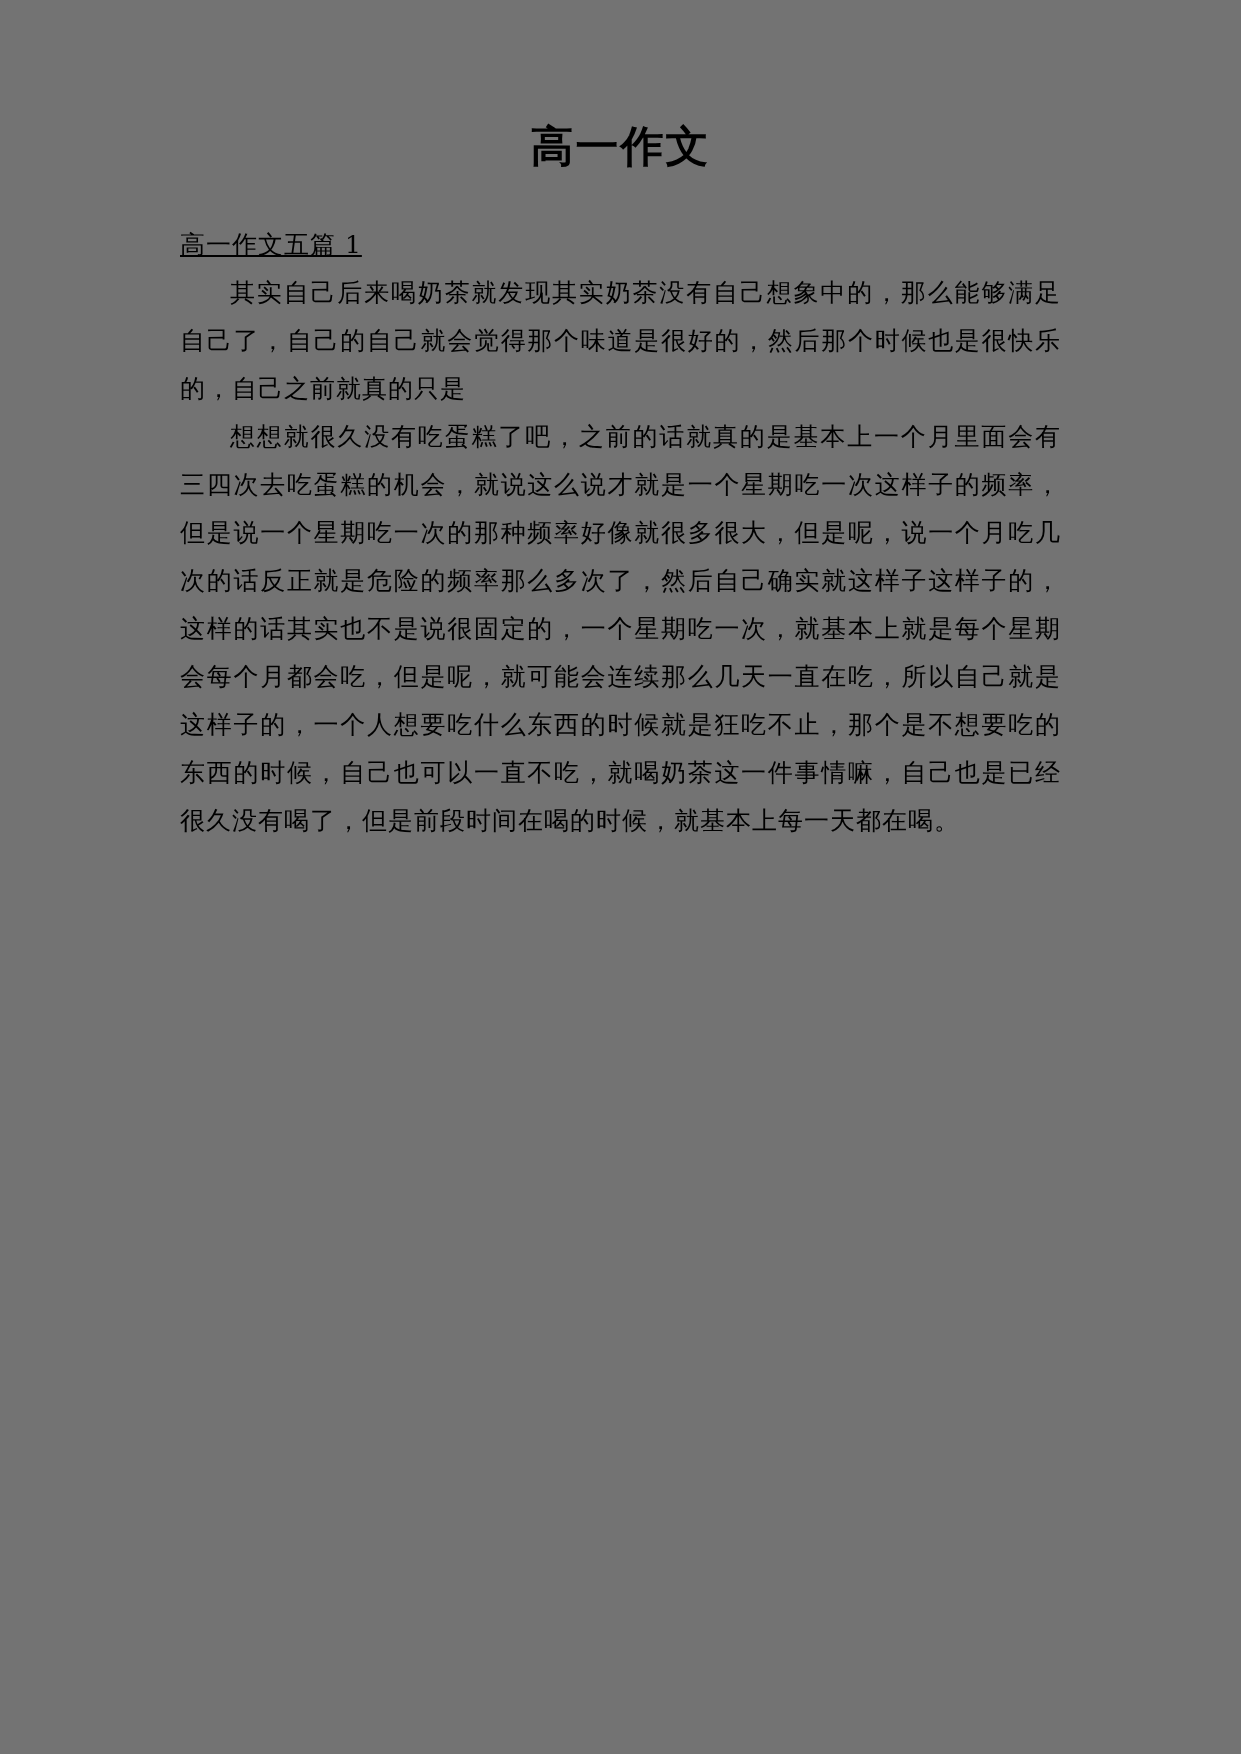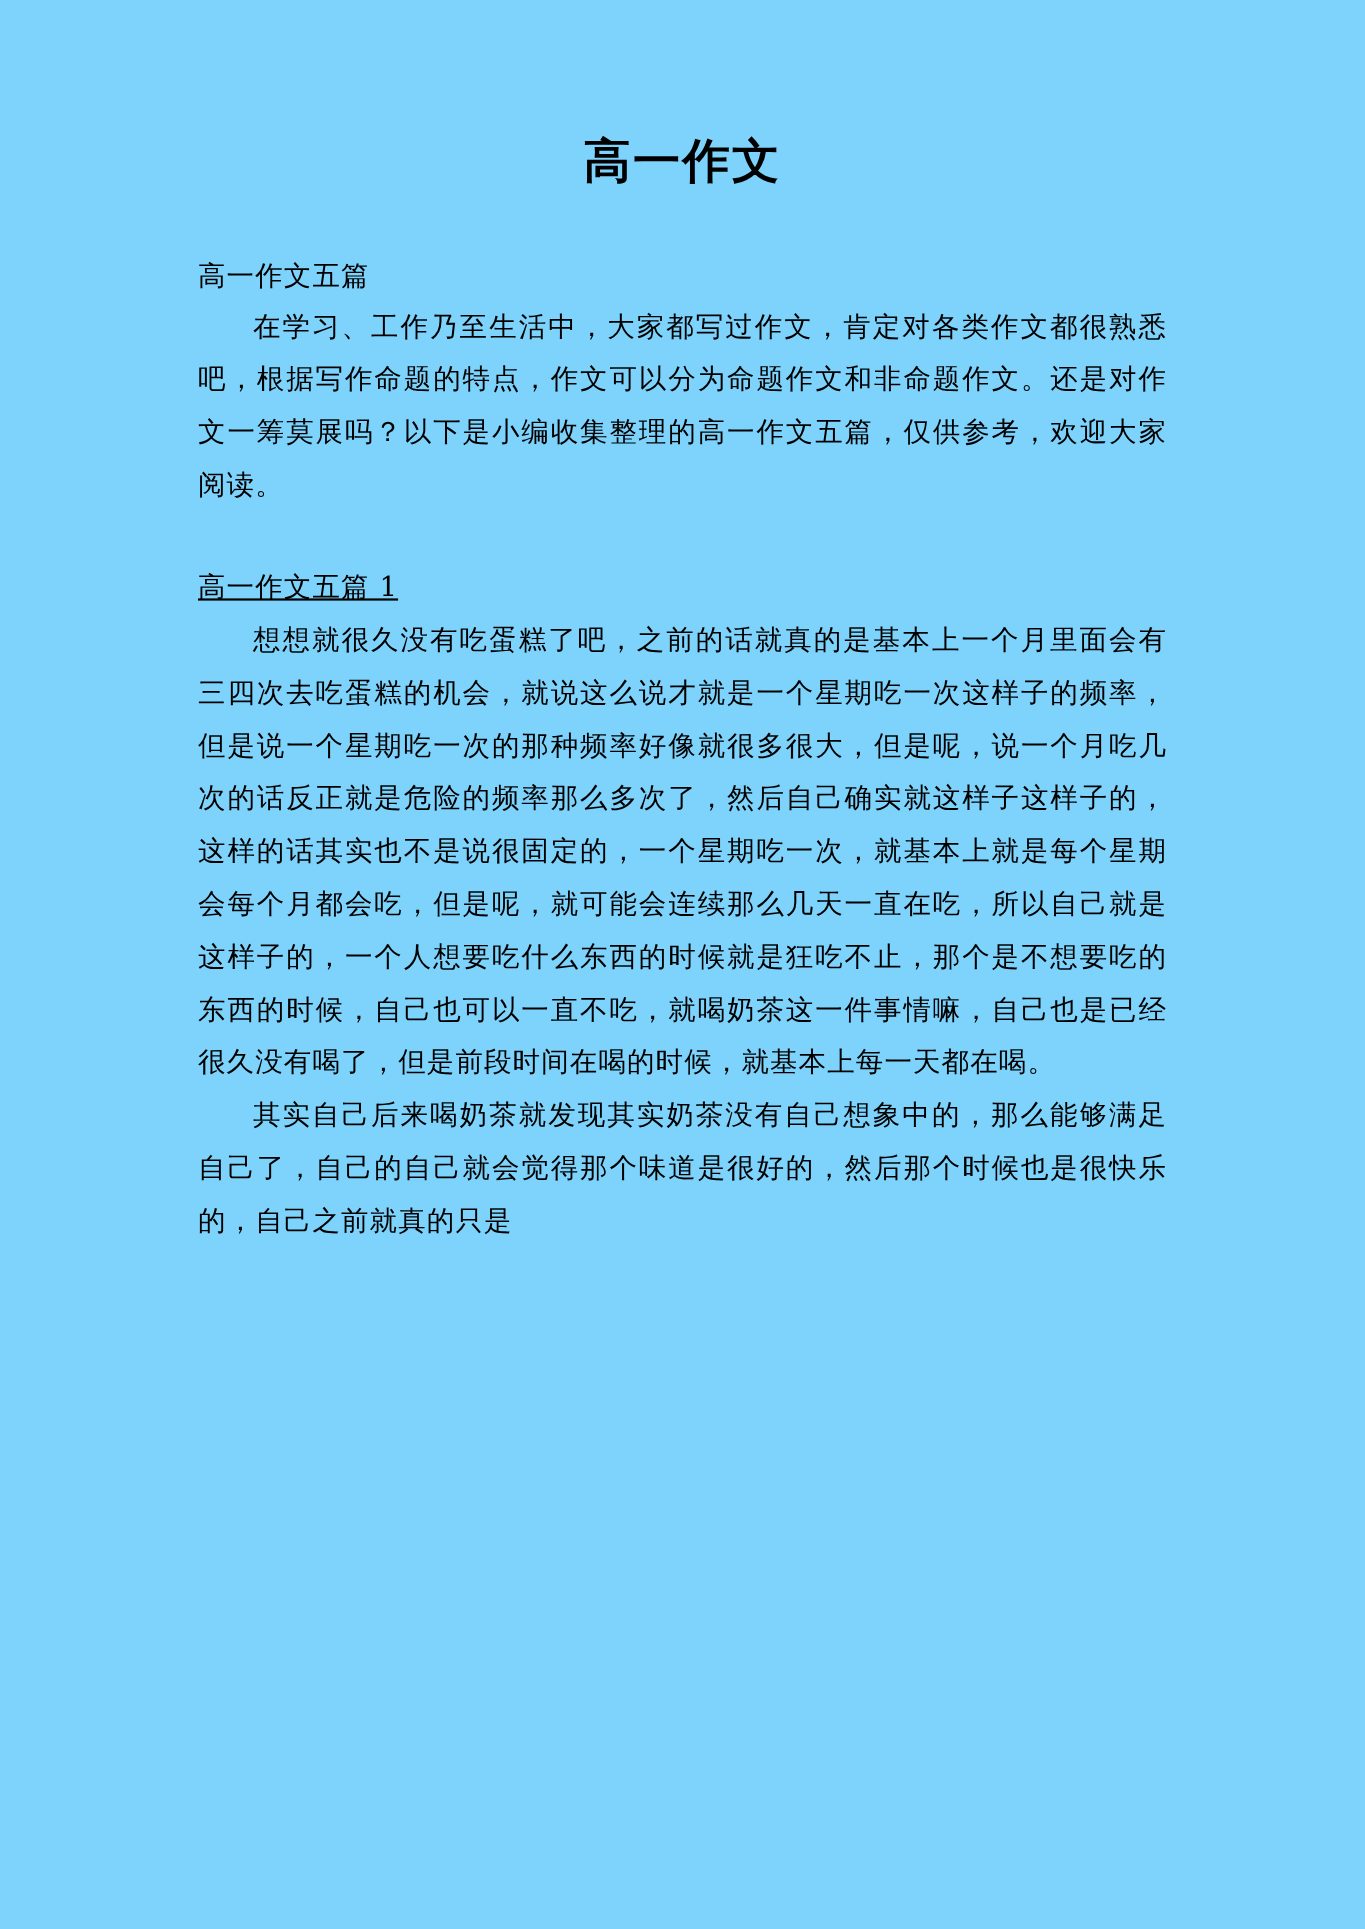--- a/index.html
+++ b/index.html
@@ -13,21 +13,21 @@
     font-family: "DejaVu Serif", "Liberation Serif", serif;
     color: #000000;
     overflow: hidden;
   }
   .page {
     position: relative;
     width: 1241px;
     height: 1754px;
     box-sizing: border-box;
     padding: 0 180px;
-    background: #7dd3fc;
+    background: #737373;
   }
   .doc-title {
     margin: 0;
     padding-top: 118px;
     text-align: center;
     font-size: 43px;
     font-weight: bold;
     letter-spacing: 2px;
     font-family: "DejaVu Serif", "Liberation Serif", serif;
   }
@@ -60,26 +60,22 @@
     text-decoration: underline;
   }
 </style>
 </head>
 <body>
 
 <div class="page">
 
   <h1 class="doc-title">高一作文</h1>
 
-  <div class="section">
-    <p class="lead">高一作文五篇</p>
-    <p class="body-par">在学习、工作乃至生活中，大家都写过作文，肯定对各类作文都很熟悉吧，根据写作命题的特点，作文可以分为命题作文和非命题作文。还是对作文一筹莫展吗？以下是小编收集整理的高一作文五篇，仅供参考，欢迎大家阅读。</p>
-  </div>
 
   <div class="spacer-lg"></div>
 
   <div class="section" style="margin-top:0">
     <p class="heading-line">高一作文五篇 1</p>
+    <p class="body-par">其实自己后来喝奶茶就发现其实奶茶没有自己想象中的，那么能够满足自己了，自己的自己就会觉得那个味道是很好的，然后那个时候也是很快乐的，自己之前就真的只是</p>
     <p class="body-par">想想就很久没有吃蛋糕了吧，之前的话就真的是基本上一个月里面会有三四次去吃蛋糕的机会，就说这么说才就是一个星期吃一次这样子的频率，但是说一个星期吃一次的那种频率好像就很多很大，但是呢，说一个月吃几次的话反正就是危险的频率那么多次了，然后自己确实就这样子这样子的，这样的话其实也不是说很固定的，一个星期吃一次，就基本上就是每个星期会每个月都会吃，但是呢，就可能会连续那么几天一直在吃，所以自己就是这样子的，一个人想要吃什么东西的时候就是狂吃不止，那个是不想要吃的东西的时候，自己也可以一直不吃，就喝奶茶这一件事情嘛，自己也是已经很久没有喝了，但是前段时间在喝的时候，就基本上每一天都在喝。</p>
-    <p class="body-par">其实自己后来喝奶茶就发现其实奶茶没有自己想象中的，那么能够满足自己了，自己的自己就会觉得那个味道是很好的，然后那个时候也是很快乐的，自己之前就真的只是</p>
   </div>
 
 </div>
 
 </body></html>

